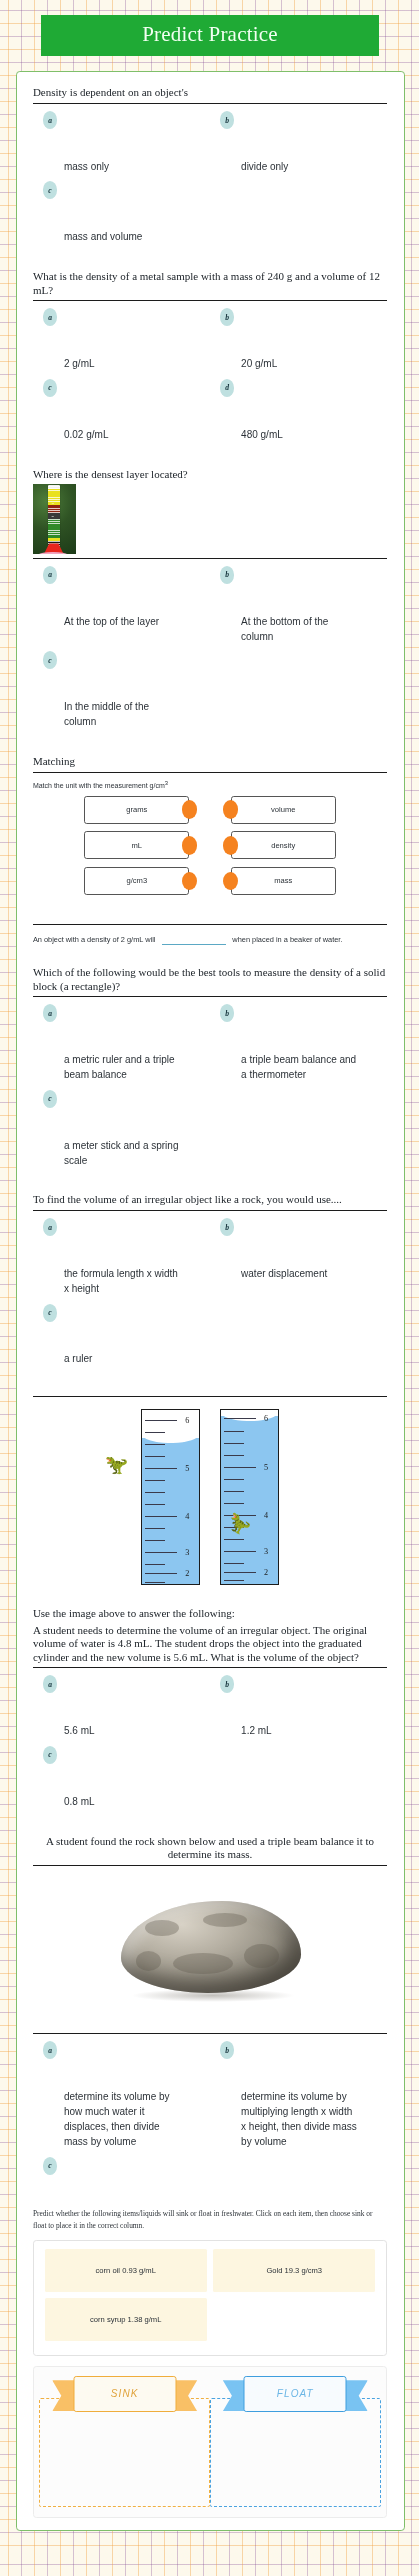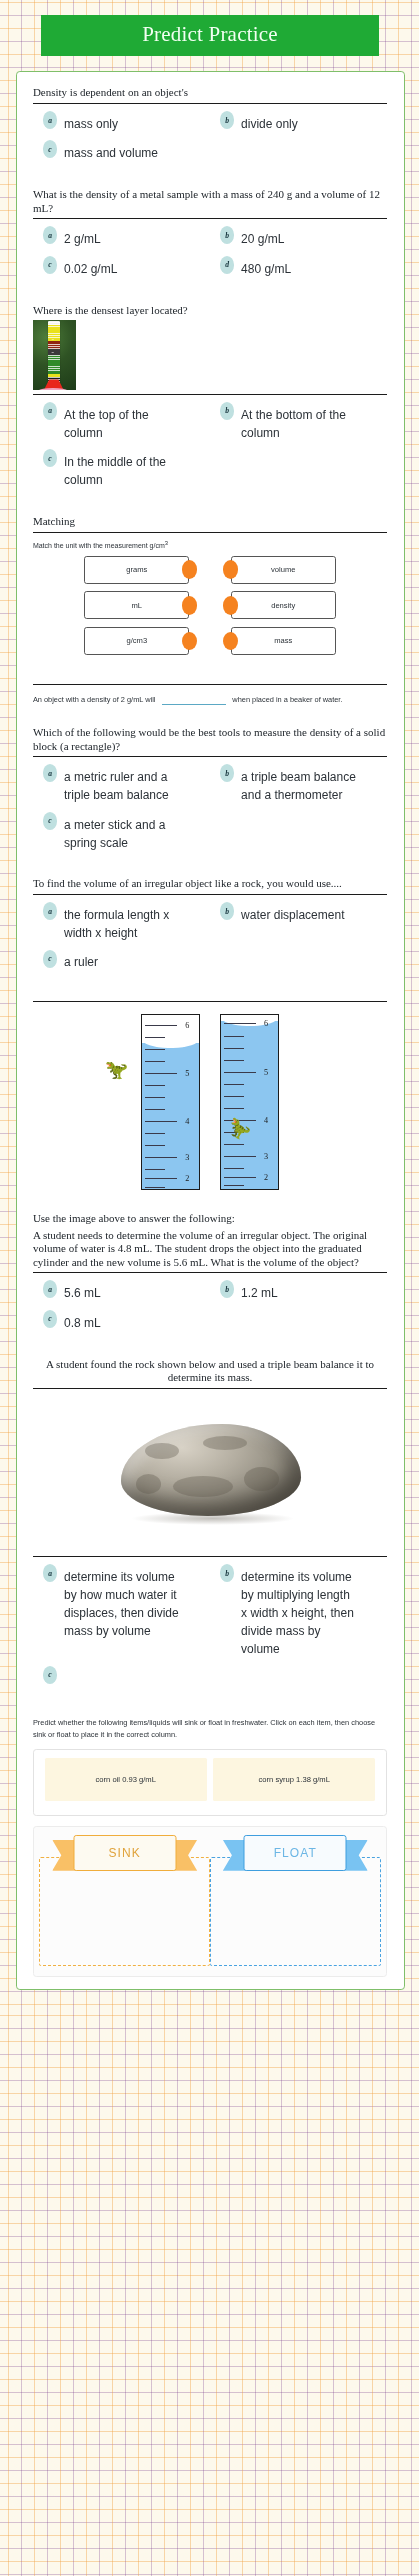--- a/index.html
+++ b/index.html
@@ -67,22 +67,22 @@
   .bubble {
     width:14.7px; height:18px; border-radius:50%;
     background:#bfe0e0; color:#13323a;
     display:flex; align-items:center; justify-content:center;
     font-size:7.6px; font-weight:bold; flex:0 0 auto;
     margin-right:6.6px; margin-left:9.8px;
     font-family: "Liberation Serif", serif; font-style: italic;
   }
   .opt-label {
     font-family: "Liberation Sans", sans-serif;
-    font-size: 12px; line-height:1.5; color:#2c3238;
-    padding-top: 3.8px; max-width: 117px;
+    font-size: 10px; line-height:1.5; color:#2c3238;
+    padding-top: 3.8px; max-width: 117px; margin-top: 44px;
   }
 
   
   .density-photo {
     width:43px; height:70px; margin: 2.2px 0 1.1px 0;
     position:relative; overflow:hidden;
     background: radial-gradient(circle at 30% 25%, #4e7d3a 0%, #2f5324 45%, #1d3b18 100%);
   }
   .dc-tube { position:absolute; left:14.7px; top:1.1px; width:12px; height:61px;
     border-radius:1.1px; overflow:hidden; box-shadow: 0 0 1.1px rgba(0,0,0,.5); }
@@ -149,40 +149,40 @@
     border-radius: 56% 44% 52% 48% / 62% 58% 42% 38%;
     background:
       radial-gradient(ellipse at 34% 26%, #d8d2c6 0%, #b3ada0 34%, #8f8a7e 62%, #6c6860 88%);
     box-shadow: inset -9.8px -12px 19.7px rgba(40,36,30,.55), inset 7.6px 6.6px 14px rgba(255,255,255,.35);
   }
   .rock-spot { position:absolute; border-radius:50%; background:rgba(90,84,74,.34); }
   .rock-shadow { position:absolute; left:22px; bottom:7.6px; width:164px; height:13px;
     background: radial-gradient(ellipse, rgba(120,115,105,.45), rgba(255,255,255,0) 70%); }
 
   
-  .predict-text { font-family:Liberation Sans, sans-serif; font-size:7.4px; line-height:1.65; color:#2c3238; margin-bottom:7.6px; }
+  .predict-text { font-family:Liberation Serif, serif; font-size:7.4px; line-height:1.65; color:#2c3238; margin-bottom:7.6px; }
   .item-pool { border:0.5px solid #e2e2e2; border-radius:3.3px; padding:7.6px; background:#fff; }
   .pool-grid { display:flex; flex-wrap:wrap; }
   .pool-item {
     width:calc(50% - 6.6px); margin:0 3.3px 6.6px 3.3px; background:#fdf6e0;
     border-radius:1.6px; height:43px; display:flex; align-items:center; justify-content:center;
     font-family:"Liberation Sans", sans-serif; font-size:7.6px; color:#2c3238;
   }
   .dropzones { margin-top:9.8px; border:0.5px solid #ececec; border-radius:3.3px; padding:8.7px 5.5px 9.8px 5.5px; background:#fcfcfc; display:flex; }
   .dz { width:50%; position:relative; padding-top:22px; }
   .dz-inner { height:109px; border-radius:2.2px; }
   .dz-sink .dz-inner { border:1.6px dashed #f0b041; }
   .dz-float .dz-inner { border:1.6px dashed #4aa3e0; }
   .ribbon { position:absolute; top:0; left:50%; transform:translateX(-50%); width:103px; height:40px; }
   .ribbon-tail { position:absolute; top:4.4px; width:24px; height:31px; }
   .ribbon-tail.left { left:-21px; clip-path: polygon(0 0, 100% 0, 100% 100%, 0 100%, 38% 50%); }
   .ribbon-tail.right { right:-21px; clip-path: polygon(0 0, 100% 0, 62% 50%, 100% 100%, 0 100%); }
   .ribbon-plate { position:absolute; left:0; top:0; width:103px; height:36px; border-radius:2.7px;
-    display:flex; align-items:center; justify-content:center; letter-spacing:1.1px; font-size:12px;
-    font-family:"Liberation Sans", sans-serif; }
+    display:flex; align-items:center; justify-content:center; letter-spacing:1.1px; font-size:10px;
+    font-family:"Liberation Sans", sans-serif;font-style:italic; }
   .sink .ribbon-tail { background:#f9c066; }
   .sink .ribbon-plate { background:#fdfaf1; border:1.6px solid #f0ad3c; color:#e0a33c; }
   .float .ribbon-tail { background:#79c3f2; }
   .float .ribbon-plate { background:#f7fbfe; border:1.6px solid #3f9ede; color:#6cb6e5; }
   .footer-space { height:23px; }
 </style>
 </head>
 <body>
 
 <div class="page">
@@ -248,21 +248,21 @@
         <div class="dc-ticks"></div>
         <div class="dc-num" style="top:17.5px;">10</div>
         <div class="dc-num" style="top:31px;">20</div>
         <div class="dc-base"></div>
         <div class="dc-foot"></div>
       </div>
       <div class="rule"></div>
       <div class="opts">
         <div class="opt">
           <div class="bubble">a</div>
-          <div class="opt-label">At the top of the column</div>
+          <div class="opt-label">At the top of the layer</div>
         </div>
         <div class="opt">
           <div class="bubble">b</div>
           <div class="opt-label">At the bottom of the column</div>
         </div>
         <div class="opt">
           <div class="bubble">c</div>
           <div class="opt-label">In the middle of the column</div>
         </div>
       </div>
@@ -476,20 +476,21 @@
           <div class="bubble">c</div>
         </div>
       </div>
     </div>
 
     <div class="qblock">
       <p class="predict-text">Predict whether the following items/liquids will sink or float in freshwater. Click on each item, then choose sink or float to place it in the correct column.</p>
       <div class="item-pool">
         <div class="pool-grid">
           <div class="pool-item">corn oil 0.93 g/mL</div>
+          <div class="pool-item">Gold 19.3 g/cm3</div>
           <div class="pool-item">corn syrup 1.38 g/mL</div>
         </div>
       </div>
 
       <div class="dropzones">
         <div class="dz dz-sink sink">
           <div class="ribbon">
             <div class="ribbon-tail left"></div>
             <div class="ribbon-tail right"></div>
             <div class="ribbon-plate">SINK</div>

